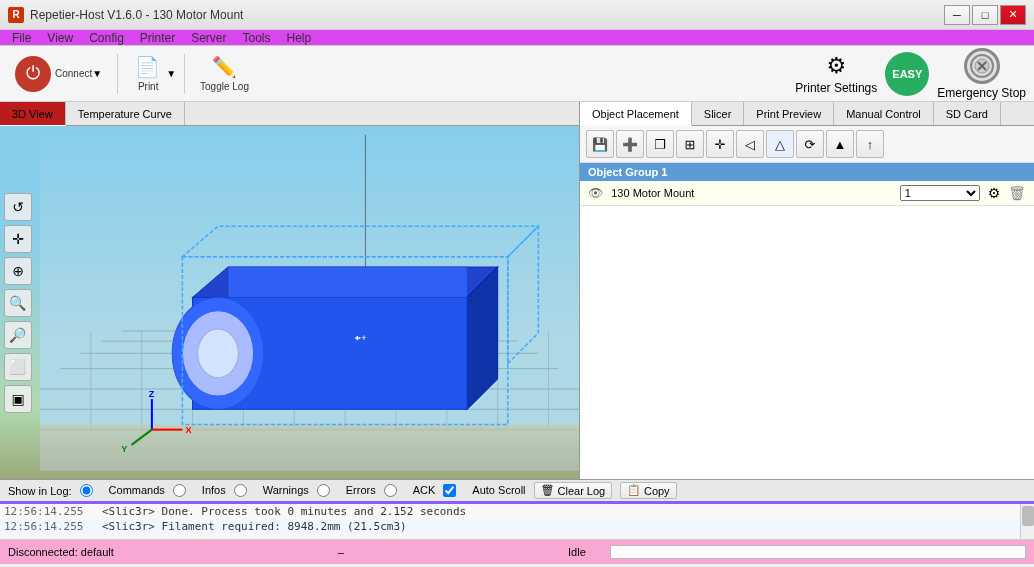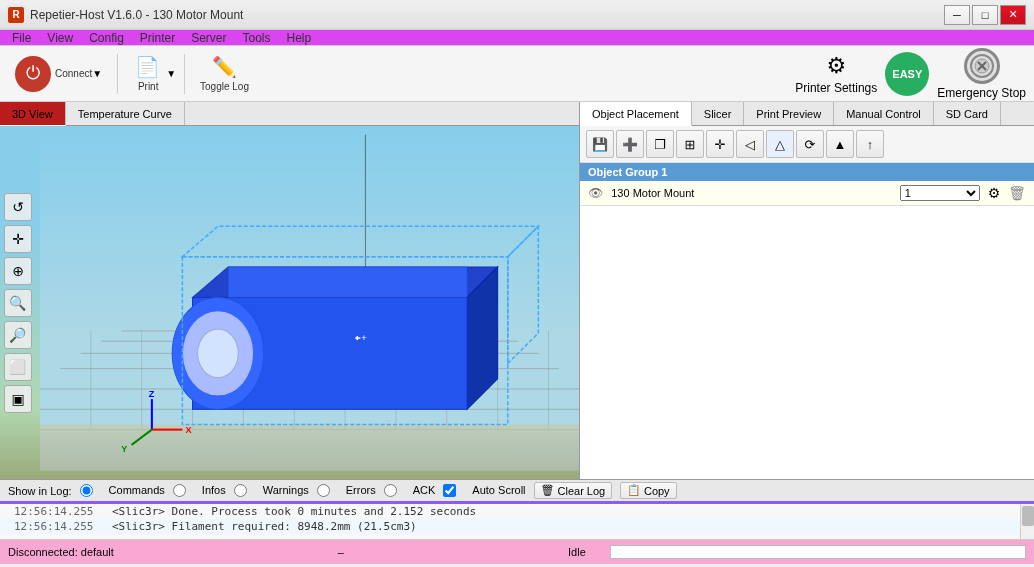--- a/index.html
+++ b/index.html
@@ -234,21 +234,21 @@
     }
     .log-content {
       flex: 1;
       overflow: hidden;
       position: relative;
     }
     .log-row {
       display: flex;
       font-size: 11px;
       font-family: monospace;
-      padding: 1px 14px;
+      padding: 1px 4px;
     }
     .log-row:nth-child(even) { background: #f0f8ff; }
     .log-timestamp { color: #666; margin-right: 8px; min-width: 90px; }
     .log-message { color: #333; }
     .log-scrollbar {
       position: absolute;
       right: 0; top: 0; bottom: 0;
       width: 14px;
       background: #f0f0f0;
       border-left: 1px solid #ccc;

